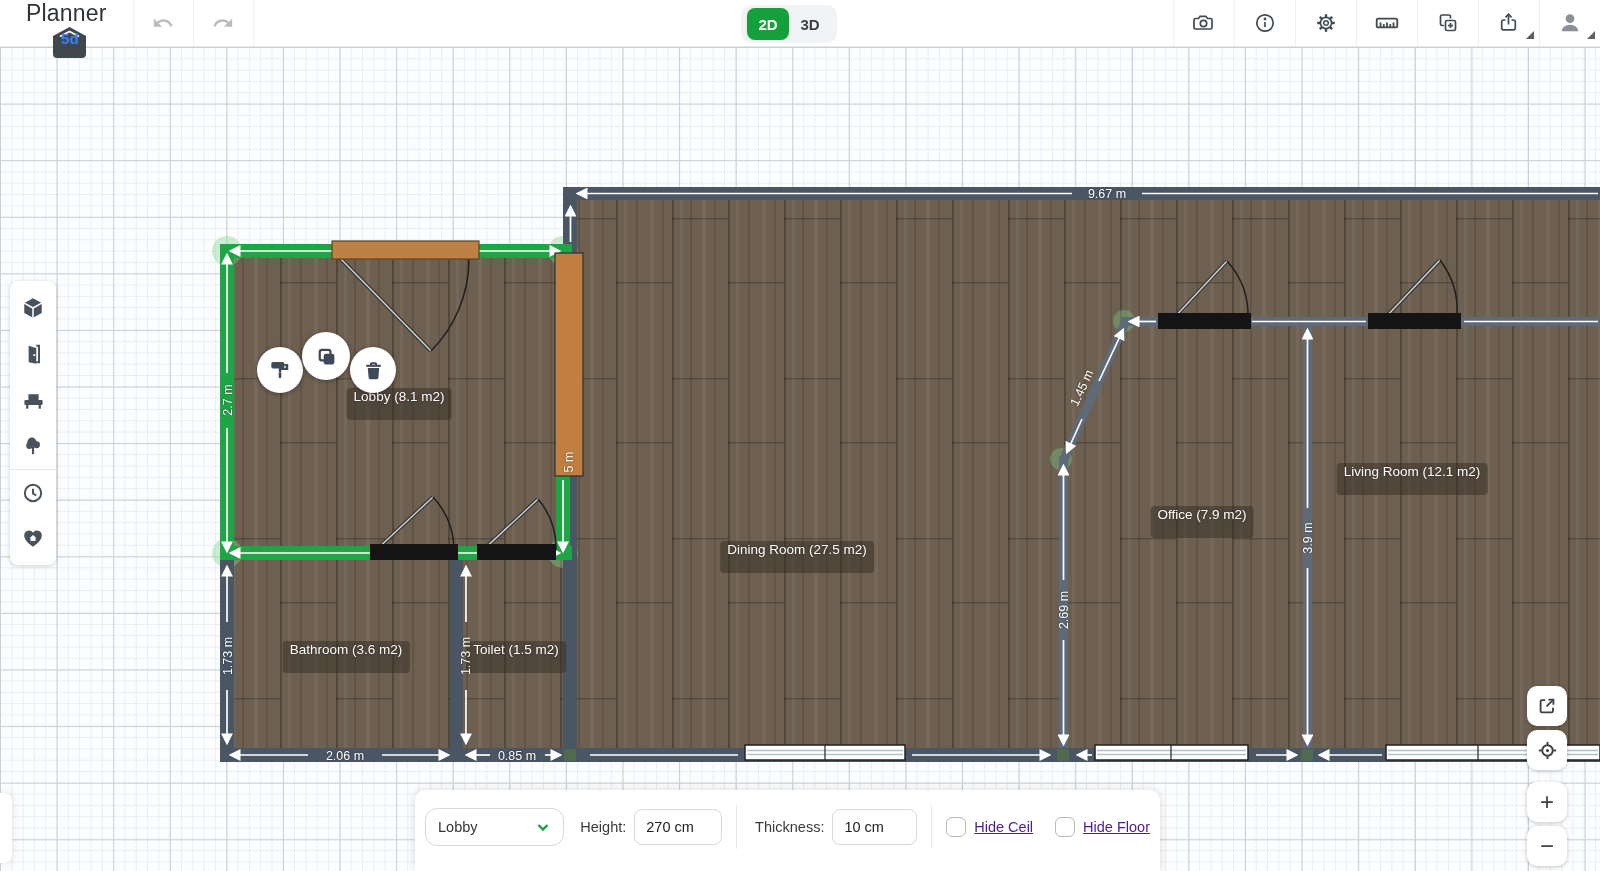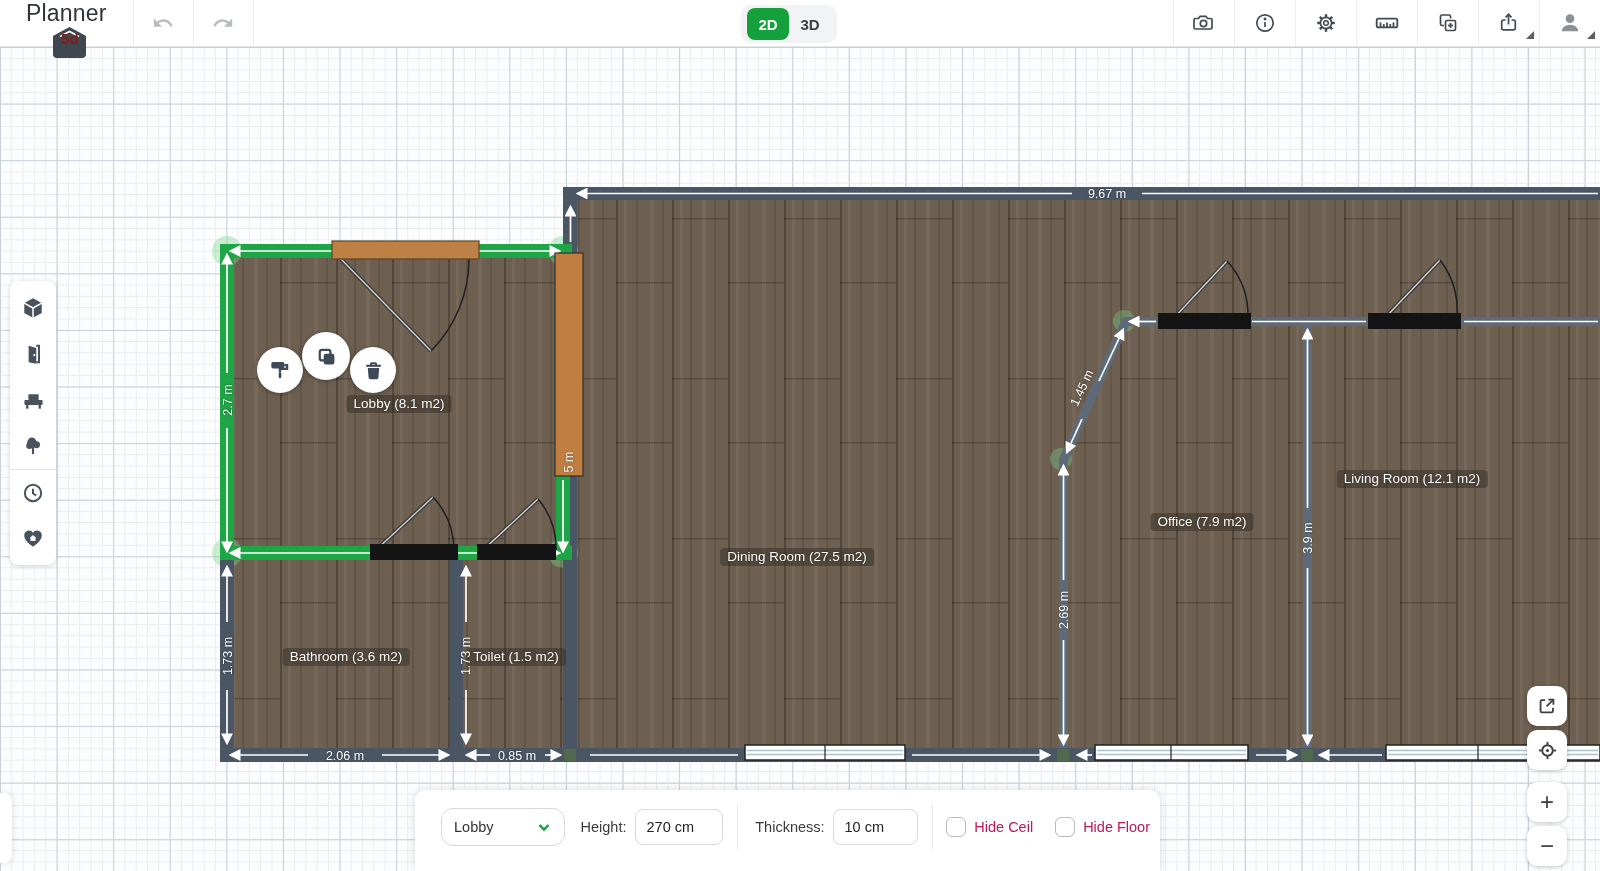--- a/index.html
+++ b/index.html
@@ -23,66 +23,66 @@
   
   .header { position:absolute; left:0; top:0; width:1600px; height:47px; background:#fff;
             border-bottom:1px solid #e7e7e7; display:flex; align-items:stretch; z-index:30; }
   .hcell { display:flex; align-items:center; justify-content:center; padding:0 24px;
            border-right:1px solid #efefef; position:relative; color:#3c4043; font-size:15px; cursor:pointer;flex-direction:column; }
   .hcell.icon-cell { width:61px; padding:0; border-right:none; border-left:1px solid #efefef; }
   .logo-cell { padding:0 26px; cursor:default; }
   .brand { font-size:23px; color:#303438; letter-spacing:.2px; }
   .badge { width:33px; height:31px; margin-left:7px; position:relative; display:flex; align-items:center; justify-content:center; }
   .badge svg { position:absolute; inset:0; }
-  .badge span { position:relative; color:#7f1d1d; font-weight:bold; font-size:15px; top:2px; }
+  .badge span { position:relative; color:#3b82f6; font-weight:bold; font-size:15px; top:2px; }
   .corner::after { content:""; position:absolute; right:5px; bottom:7px;
                    border-left:8px solid transparent; border-bottom:8px solid #5b5f63; }
   .undo-cell { width:60px; padding:0; }
   .toggle-wrap { position:absolute; left:741px; top:5px; height:38px; background:#f1f3f4; border-radius:10px;
                  display:flex; align-items:center; padding:6px; z-index:31; }
   .tbtn { height:32px; min-width:42px; display:flex; align-items:center; justify-content:center;
           font-weight:bold; font-size:15px; border-radius:8px; color:#3c4043; cursor:pointer; }
   .tbtn.active { background:#14a03a; color:#fff; }
   .right-icons { margin-left:auto; display:flex; }
 
   
   .toolbar { position:absolute; left:10px; top:281px; width:46px; background:#fff; border-radius:8px;
              box-shadow:0 1px 5px rgba(0,0,0,.18); z-index:20; padding:4px 0; }
   .tool { height:46px; display:flex; align-items:center; justify-content:center; cursor:pointer; }
   .tool.divided { border-top:1px solid #e8e8e8; }
 
   
   .overlay { position:absolute; inset:0; z-index:3; pointer-events:none; }
   .rl { position:absolute; transform:translate(-50%,-50%); color:#fff; font-size:13.5px;
-        background:rgba(52,43,35,.5); padding:1px 7px 2px; border-radius:4px; white-space:nowrap;
+        background:rgba(52,43,35,.5); padding:1px 7px 16px; border-radius:4px; white-space:nowrap;
         text-shadow:0 0 2px rgba(0,0,0,.5); }
   .dl { position:absolute; transform:translate(-50%,-50%); color:#fff; font-size:12.5px; white-space:nowrap;
         text-shadow:0 0 2px rgba(0,0,0,.55); }
   .dl.v { transform:translate(-50%,-50%) rotate(-90deg); }
   .dl.diag { transform:translate(-50%,-50%) rotate(-65deg); }
 
   
   .ctx { position:absolute; border-radius:50%; background:#fff; box-shadow:0 1px 5px rgba(0,0,0,.35);
          display:flex; align-items:center; justify-content:center; z-index:5; cursor:pointer; }
 
   
   .props { position:absolute; left:415px; bottom:0; width:745px; height:81px; background:#fff;
            border-radius:10px 10px 0 0; box-shadow:0 0 10px rgba(0,0,0,.14); z-index:25;
            display:flex; align-items:center; padding:0 10px 8px 10px; }
   .select { width:160px; height:38px; border:1px solid #d9d9d9; border-radius:12px; display:flex;
             align-items:center; justify-content:space-between; padding:16px 12px; font-size:14.5px; color:#333;
-            cursor:pointer; background:#fff;margin-left:16px; }
+            cursor:pointer; background:#fff; }
   .grp { display:flex; align-items:center; margin-left:16px; }
   .grp label { font-size:14.5px; color:#3a3a3a; margin-right:8px; }
   .grp input { width:88px; height:36px; border:1px solid #d9d9d9; border-radius:8px; font-size:14.5px;
                color:#222; padding:0 11px; font-family:"Liberation Sans",sans-serif; }
   .vdiv { width:1px; height:44px; background:#e7e7e7; margin:0 14px; }
   .check { display:flex; align-items:center; margin-left:12px; cursor:pointer; }
   .box { width:20px; height:20px; border:1.5px solid #b9b9b9; border-radius:6px; background:#fff; }
-  .check span.txt { font-size:14.5px; color:#be185d; margin-left:8px; white-space:nowrap; }
+  .check span.txt { font-size:14.5px; color:#4c1d95; margin-left:8px; white-space:nowrap;text-decoration:underline; }
 
   .sliver { position:absolute; left:0; bottom:8px; width:12px; height:70px; background:#fff;
             border-radius:0 8px 8px 0; box-shadow:0 0 8px rgba(0,0,0,.12); z-index:24; }
 
   
   .fab { position:absolute; left:1527px; width:40px; height:40px; background:#fff; border-radius:10px;
          box-shadow:0 1px 4px rgba(0,0,0,.22); display:flex; align-items:center; justify-content:center;
          z-index:25; cursor:pointer; color:#3c4043; font-size:24px; }
 </style>
 </head>

